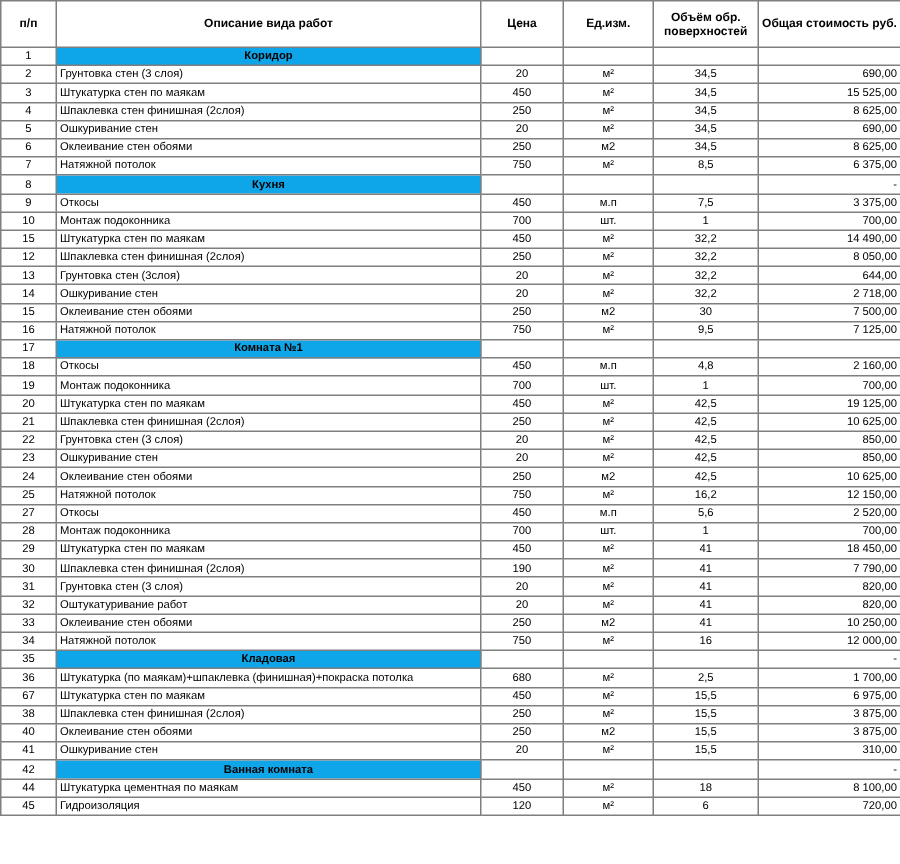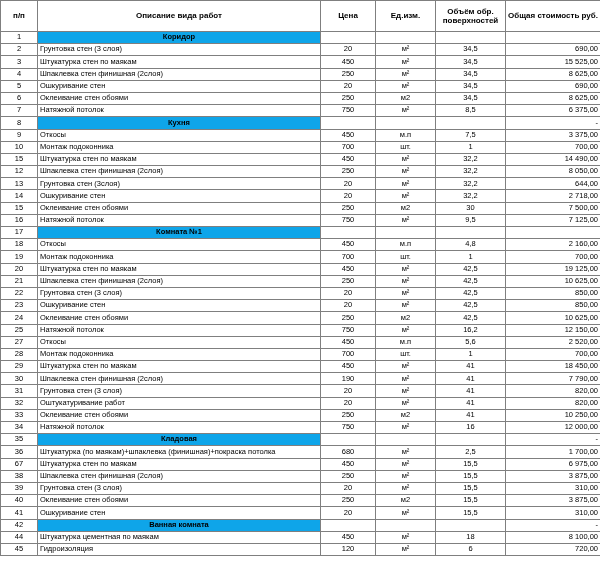--- a/index.html
+++ b/index.html
@@ -387,28 +387,20 @@
       </tr>
       <tr>
         <td class="num">38</td>
         <td class="desc">Шпаклевка стен финишная (2слоя)</td>
         <td class="price">250</td>
         <td class="unit">м²</td>
         <td class="vol">15,5</td>
         <td class="total">3 875,00</td>
       </tr>
       <tr>
-        <td class="num">39</td>
-        <td class="desc">Грунтовка стен (3 слоя)</td>
-        <td class="price">20</td>
-        <td class="unit">м²</td>
-        <td class="vol">15,5</td>
-        <td class="total">310,00</td>
-      </tr>
-      <tr>
         <td class="num">40</td>
         <td class="desc">Оклеивание стен обоями</td>
         <td class="price">250</td>
         <td class="unit">м2</td>
         <td class="vol">15,5</td>
         <td class="total">3 875,00</td>
       </tr>
       <tr>
         <td class="num">41</td>
         <td class="desc">Ошкуривание стен</td>

